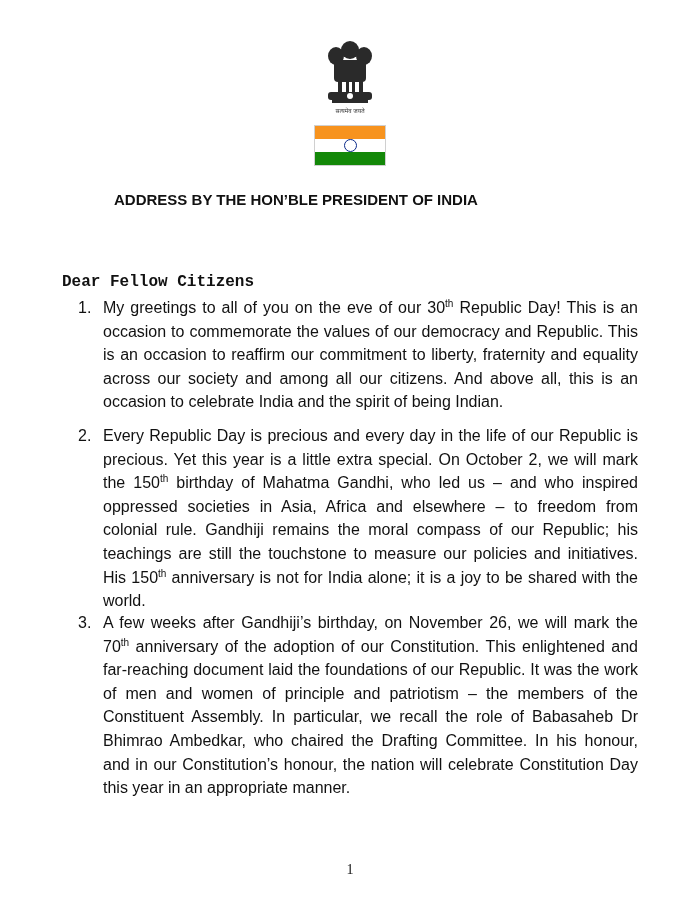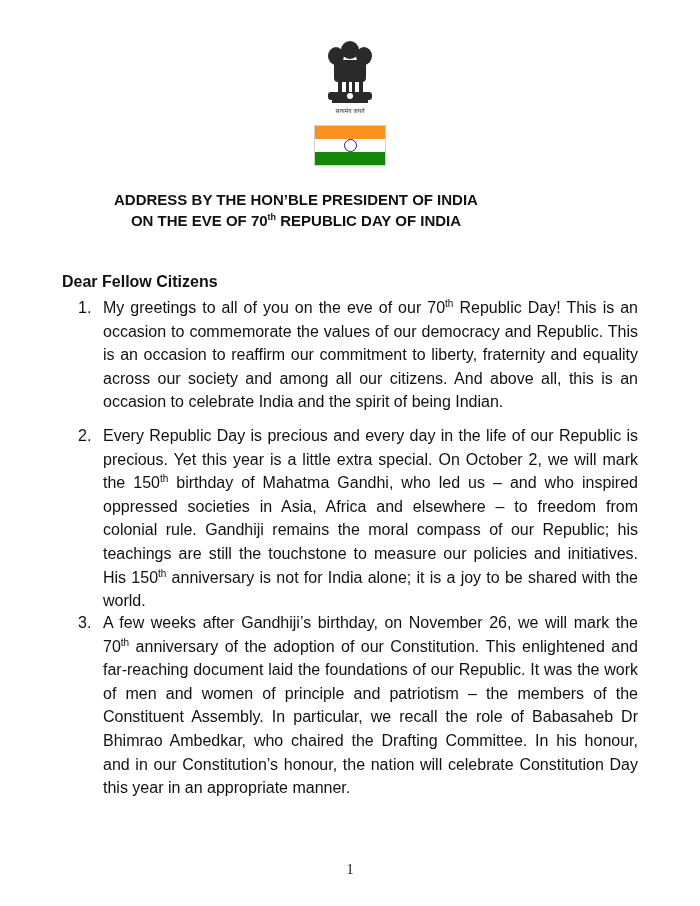--- a/index.html
+++ b/index.html
@@ -10,21 +10,21 @@
           border: 1px solid #d0d0d0; box-sizing: border-box; }
   .flag .band { height: 33.33%; }
   .flag .saffron { background: #f7931e; }
   .flag .white { background: #ffffff; position: relative; }
   .flag .green { background: #138808; }
   .flag .chakra { position: absolute; left: 50%; top: 50%; width: 11px; height: 11px;
                   margin-left: -6px; margin-top: -6px; border: 1.5px solid #0a2a8a; border-radius: 50%; }
   .title-block { position: absolute; top: 189px; left: 0; width: 592px; text-align: center;
                  font-weight: bold; font-size: 15px; line-height: 21px; }
   .title-block sup { font-size: 9px; vertical-align: 6px; line-height: 0; }
-  .salutation { position: absolute; left: 62px; top: 273px; font-weight: bold; font-size: 16px; }
+  .salutation { position: absolute; left: 62px; top: 273px; font-weight: bold; font-size: 16px; font-family: Liberation Mono, monospace; }
   .para { position: absolute; left: 103px; width: 535px; font-size: 16px; line-height: 23.6px;
           text-align: justify; text-align-last: left; }
   .para .num { position: absolute; left: -25px; top: 0; }
   .para sup { font-size: 10px; vertical-align: 6px; line-height: 0; }
   .p1 { top: 296px; }
   .p2 { top: 424px; }
   .p3 { top: 611px; }
   .page-number { position: absolute; top: 862px; left: 0; width: 700px; text-align: center;
                  font-family: "Liberation Serif", serif; font-size: 14px; }
 </style>
@@ -53,28 +53,27 @@
 <div class="flag">
   <div class="band saffron"></div>
   <div class="band white">
     <div class="chakra"></div>
   </div>
   <div class="band green"></div>
 </div>
 
 <div class="title-block">
   <div>ADDRESS BY THE HON’BLE PRESIDENT OF INDIA</div>
-  <div><span>ON THE EVE OF 70</span><sup>th</sup><span> REPUBLIC DAY OF INDIA</span></div>
 </div>
 
 <div class="salutation">Dear Fellow Citizens</div>
 
 <div class="para p1">
   <span class="num">1.</span>
-  <span>My greetings to all of you on the eve of our 70</span><sup>th</sup><span> Republic Day! This is an occasion to commemorate the values of our democracy and Republic. This is an occasion to reaffirm our commitment to liberty, fraternity and equality across our society and among all our citizens. And above all, this is an occasion to celebrate India and the spirit of being Indian.</span>
+  <span>My greetings to all of you on the eve of our 30</span><sup>th</sup><span> Republic Day! This is an occasion to commemorate the values of our democracy and Republic. This is an occasion to reaffirm our commitment to liberty, fraternity and equality across our society and among all our citizens. And above all, this is an occasion to celebrate India and the spirit of being Indian.</span>
 </div>
 
 <div class="para p2">
   <span class="num">2.</span>
   <span>Every Republic Day is precious and every day in the life of our Republic is precious. Yet this year is a little extra special. On October 2, we will mark the 150</span><sup>th</sup><span> birthday of Mahatma Gandhi, who led us – and who inspired oppressed societies in Asia, Africa and elsewhere – to freedom from colonial rule. Gandhiji remains the moral compass of our Republic; his teachings are still the touchstone to measure our policies and initiatives. His 150</span><sup>th</sup><span> anniversary is not for India alone; it is a joy to be shared with the world.</span>
 </div>
 
 <div class="para p3">
   <span class="num">3.</span>
   <span>A few weeks after Gandhiji’s birthday, on November 26, we will mark the 70</span><sup>th</sup><span> anniversary of the adoption of our Constitution. This enlightened and far-reaching document laid the foundations of our Republic. It was the work of men and women of principle and patriotism – the members of the Constituent Assembly. In particular, we recall the role of Babasaheb Dr Bhimrao Ambedkar, who chaired the Drafting Committee. In his honour, and in our Constitution’s honour, the nation will celebrate Constitution Day this year in an appropriate manner.</span>

